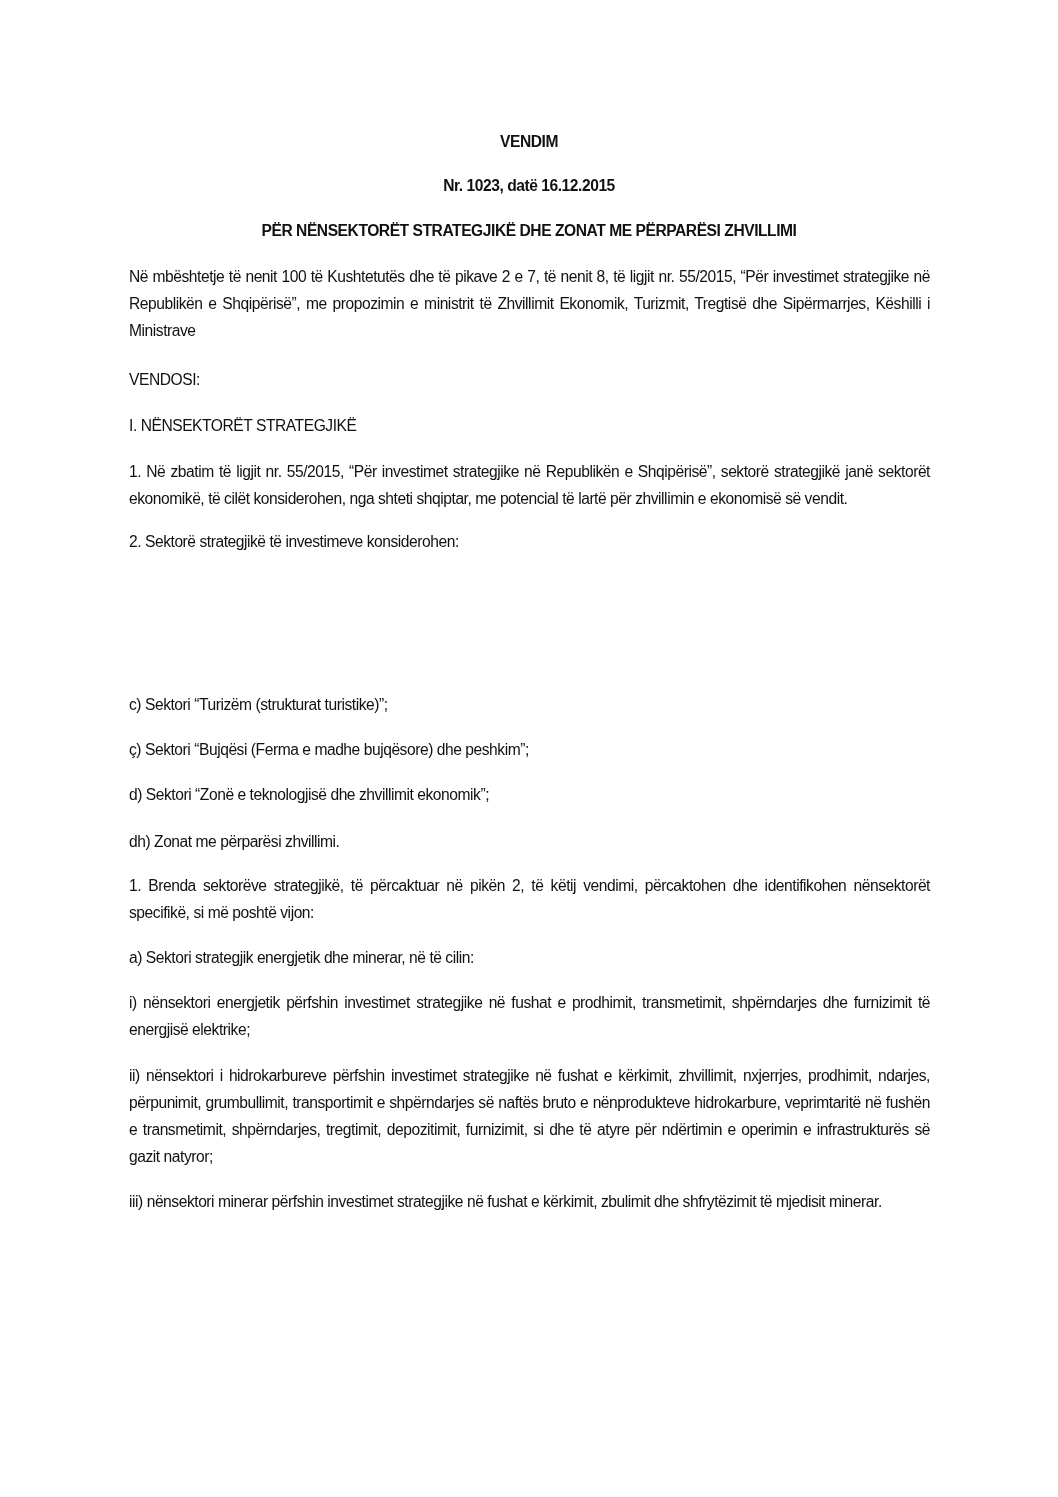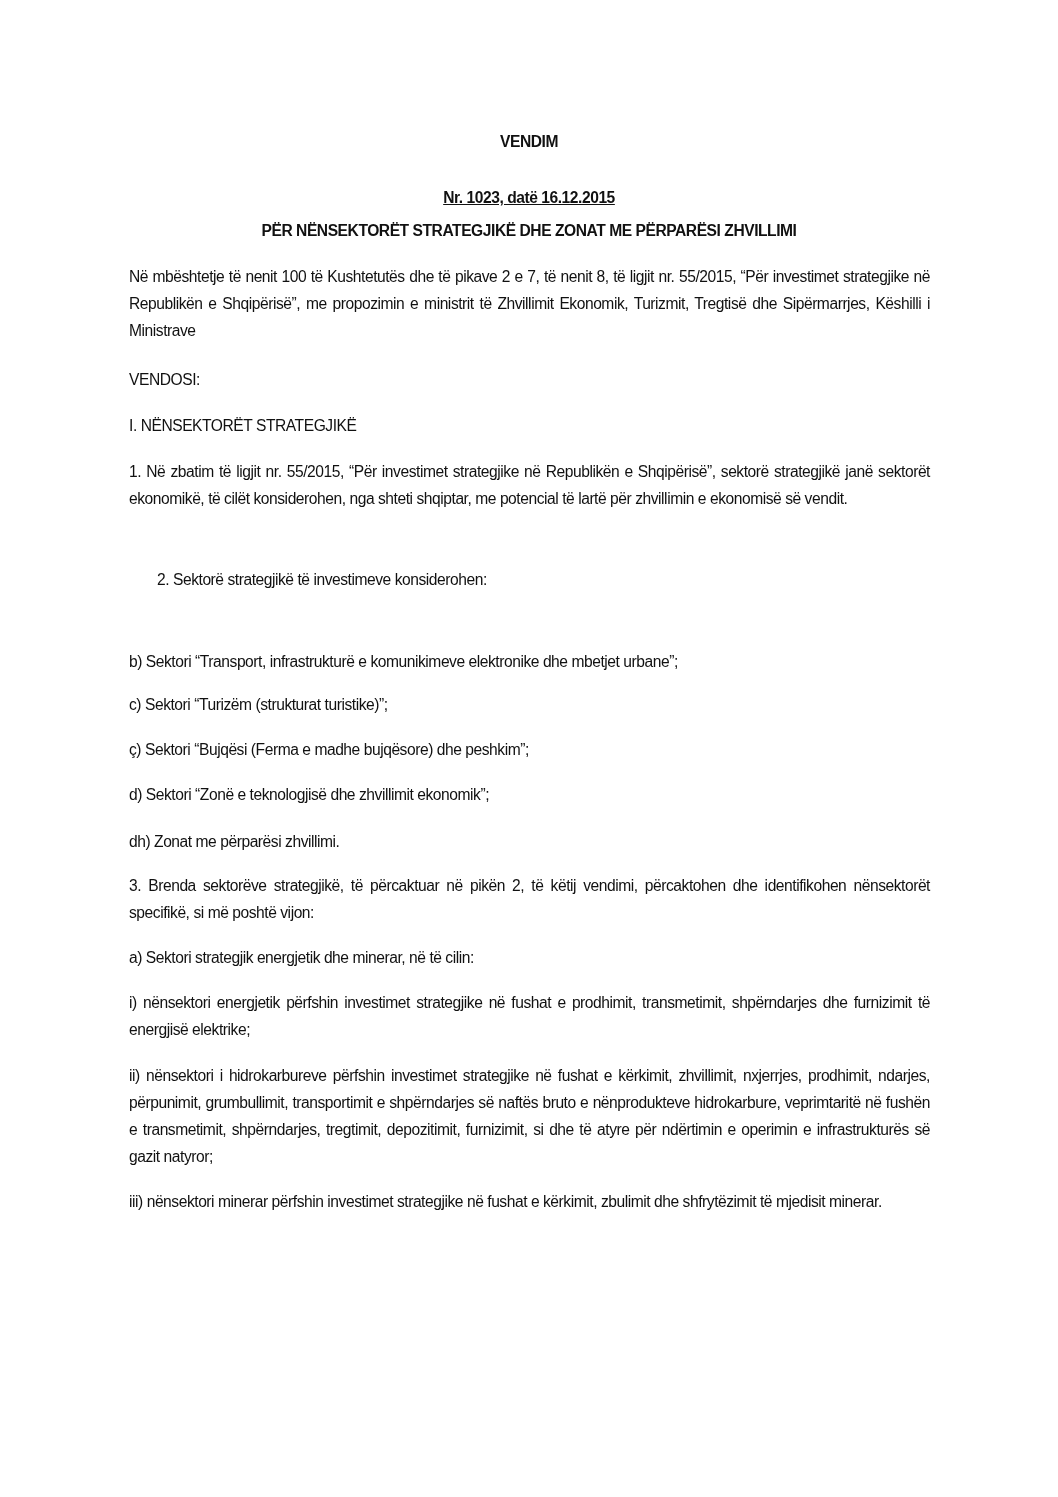--- a/index.html
+++ b/index.html
@@ -15,33 +15,32 @@
     margin: 0;
   }
   .justify { text-align: justify; text-align-last: left; }
   .center { text-align: center; font-weight: bold; left: 0; width: 1058px; }
 </style>
 </head>
 <body>
 
 <div class="page">
   <p class="p center" style="top:128px;">VENDIM</p>
-  <p class="p center" style="top:184px;text-decoration:underline;">Nr. 1023, datë 16.12.2015</p>
+  <p class="p center" style="top:172px;">Nr. 1023, datë 16.12.2015</p>
   <p class="p center" style="top:217px;">PËR NËNSEKTORËT STRATEGJIKË DHE ZONAT ME PËRPARËSI ZHVILLIMI</p>
 
   <p class="p justify" style="top:263px;">Në mbështetje të nenit 100 të Kushtetutës dhe të pikave 2 e 7, të nenit 8, të ligjit nr. 55/2015, “Për investimet strategjike në Republikën e Shqipërisë”, me propozimin e ministrit të Zhvillimit Ekonomik, Turizmit, Tregtisë dhe Sipërmarrjes, Këshilli i Ministrave</p>
   <p class="p" style="top:366px;">VENDOSI:</p>
   <p class="p" style="top:412px;">I. NËNSEKTORËT STRATEGJIKË</p>
 
   <p class="p justify" style="top:458px;">1. Në zbatim të ligjit nr. 55/2015, “Për investimet strategjike në Republikën e Shqipërisë”, sektorë strategjikë janë sektorët ekonomikë, të cilët konsiderohen, nga shteti shqiptar, me potencial të lartë për zhvillimin e ekonomisë së vendit.</p>
-  <p class="p" style="top:566px;margin-left:28px;">2. Sektorë strategjikë të investimeve konsiderohen:</p>
-  <p class="p" style="top:648px;">b) Sektori “Transport, infrastrukturë e komunikimeve elektronike dhe mbetjet urbane”;</p>
+  <p class="p" style="top:528px;">2. Sektorë strategjikë të investimeve konsiderohen:</p>
   <p class="p" style="top:736px;">ç) Sektori “Bujqësi (Ferma e madhe bujqësore) dhe peshkim”;</p>
   <p class="p" style="top:691px;">c) Sektori “Turizëm (strukturat turistike)”;</p>
   <p class="p" style="top:781px;">d) Sektori “Zonë e teknologjisë dhe zhvillimit ekonomik”;</p>
   <p class="p" style="top:828px;">dh) Zonat me përparësi zhvillimi.</p>
 
-  <p class="p justify" style="top:872px;">3. Brenda sektorëve strategjikë, të përcaktuar në pikën 2, të këtij vendimi, përcaktohen dhe identifikohen nënsektorët specifikë, si më poshtë vijon:</p>
+  <p class="p justify" style="top:872px;">1. Brenda sektorëve strategjikë, të përcaktuar në pikën 2, të këtij vendimi, përcaktohen dhe identifikohen nënsektorët specifikë, si më poshtë vijon:</p>
   <p class="p" style="top:944px;">a) Sektori strategjik energjetik dhe minerar, në të cilin:</p>
   <p class="p justify" style="top:989px;">i) nënsektori energjetik përfshin investimet strategjike në fushat e prodhimit, transmetimit, shpërndarjes dhe furnizimit të energjisë elektrike;</p>
   <p class="p justify" style="top:1062px;">ii) nënsektori i hidrokarbureve përfshin investimet strategjike në fushat e kërkimit, zhvillimit, nxjerrjes, prodhimit, ndarjes, përpunimit, grumbullimit, transportimit e shpërndarjes së naftës bruto e nënprodukteve hidrokarbure, veprimtaritë në fushën e transmetimit, shpërndarjes, tregtimit, depozitimit, furnizimit, si dhe të atyre për ndërtimin e operimin e infrastrukturës së gazit natyror;</p>
   <p class="p justify" style="top:1188px;">iii) nënsektori minerar përfshin investimet strategjike në fushat e kërkimit, zbulimit dhe shfrytëzimit të mjedisit minerar.</p>
 </div>
 
 </body></html>

